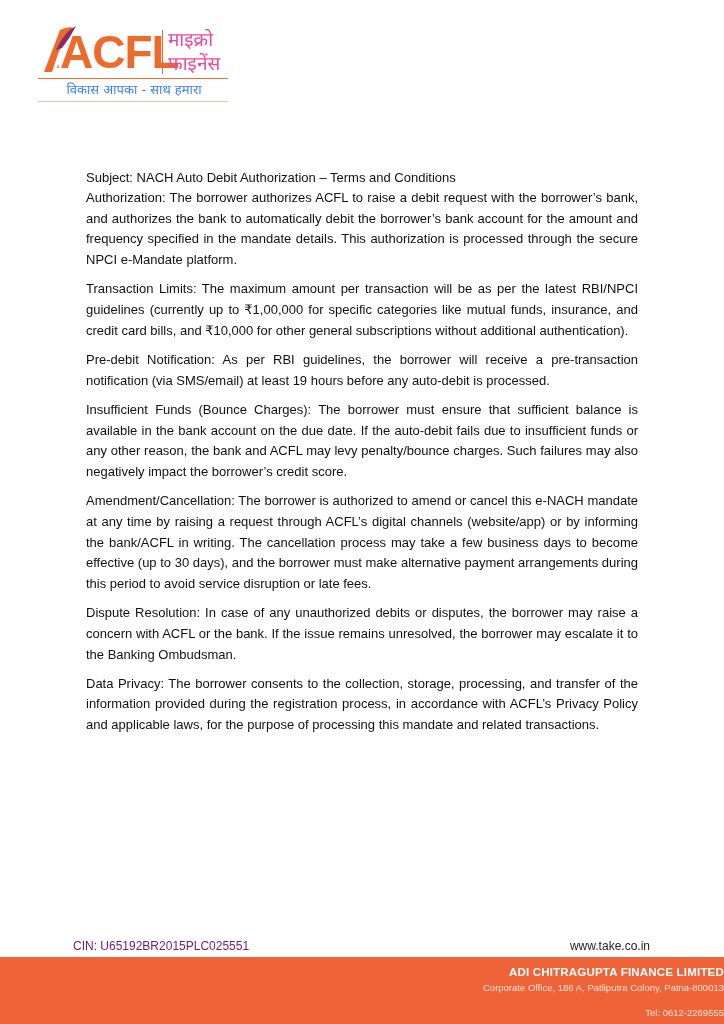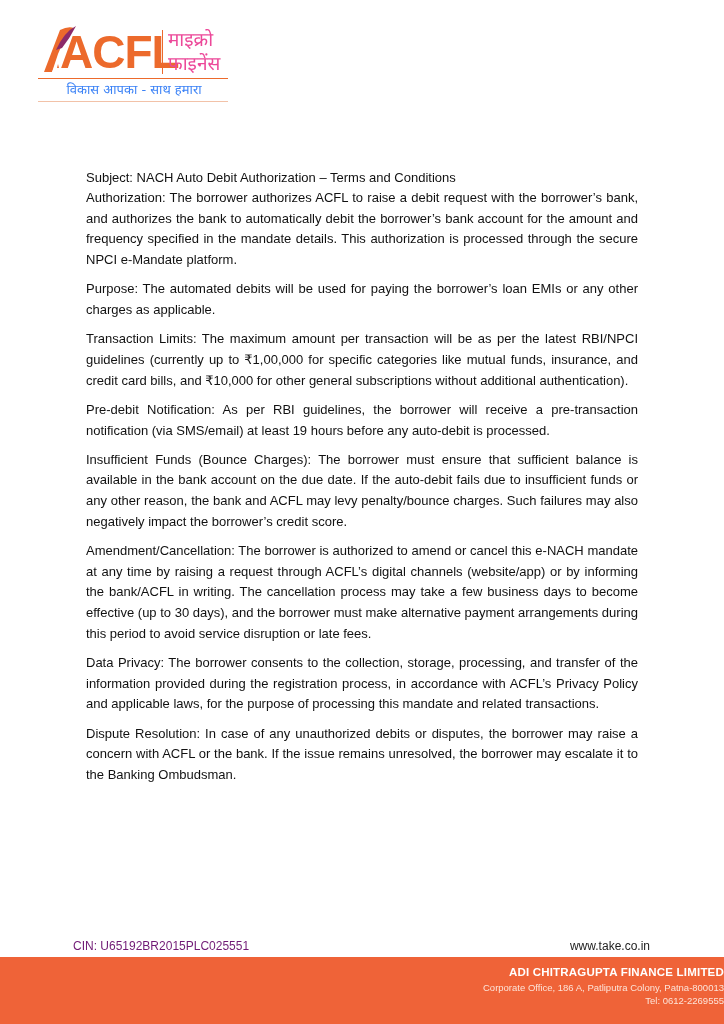--- a/index.html
+++ b/index.html
@@ -62,21 +62,21 @@
     position: absolute; right: 74px; top: 938px; font-size: 12px; line-height: 16px; color: #222;
   }
   .footer-band {
     position: absolute; left: 0; top: 957px; width: 724px; height: 67px;
     background: #ef6338; color: #ffffff; text-align: right;
   }
   .company {
     margin-top: 8px; font-size: 11.5px; font-weight: 700; line-height: 14px; letter-spacing: 0.2px;
   }
   .address, .tel {
-    font-size: 9.5px; line-height: 13px; color: #fde3d8;
+    font-size: 9.5px; line-height: 13px; color: #fde3d8; margin-top: 12px;
   }
   .address { margin-top: 2px; }
 </style>
 </head>
 <body>
 
 <div class="logo">
   <div class="logo-mark">
     <svg width="40" height="52" viewBox="0 0 40 52" style="position:absolute;left:0;top:0">
       <path d="M6 48 L22 6 Q30 2 36 4 Q26 14 20 30 L14 48 Z" fill="#ec6a2c"></path>
@@ -91,27 +91,26 @@
   <div class="logo-hindi-2">फाइनेंस</div>
   <div class="logo-rule"></div>
   <div class="logo-tagline">विकास आपका - साथ हमारा</div>
   <div class="logo-rule-bottom"></div>
 </div>
 
 <div class="subject">Subject: NACH Auto Debit Authorization – Terms and Conditions</div>
 
 <div class="content">
   <p class="para">Authorization: The borrower authorizes ACFL to raise a debit request with the borrower’s bank, and authorizes the bank to automatically debit the borrower’s bank account for the amount and frequency specified in the mandate details. This authorization is processed through the secure NPCI e-Mandate platform.</p>
-  <p class="para">Purpose: The automated debits will be used for paying the borrower’s loan EMIs or any other charges as applicable.</p>
   <p class="para">Transaction Limits: The maximum amount per transaction will be as per the latest RBI/NPCI guidelines (currently up to ₹1,00,000 for specific categories like mutual funds, insurance, and credit card bills, and ₹10,000 for other general subscriptions without additional authentication).</p>
   <p class="para">Pre-debit Notification: As per RBI guidelines, the borrower will receive a pre-transaction notification (via SMS/email) at least 19 hours before any auto-debit is processed.</p>
   <p class="para">Insufficient Funds (Bounce Charges): The borrower must ensure that sufficient balance is available in the bank account on the due date. If the auto-debit fails due to insufficient funds or any other reason, the bank and ACFL may levy penalty/bounce charges. Such failures may also negatively impact the borrower’s credit score.</p>
   <p class="para">Amendment/Cancellation: The borrower is authorized to amend or cancel this e-NACH mandate at any time by raising a request through ACFL’s digital channels (website/app) or by informing the bank/ACFL in writing. The cancellation process may take a few business days to become effective (up to 30 days), and the borrower must make alternative payment arrangements during this period to avoid service disruption or late fees.</p>
+  <p class="para">Dispute Resolution: In case of any unauthorized debits or disputes, the borrower may raise a concern with ACFL or the bank. If the issue remains unresolved, the borrower may escalate it to the Banking Ombudsman.</p>
   <p class="para">Data Privacy: The borrower consents to the collection, storage, processing, and transfer of the information provided during the registration process, in accordance with ACFL’s Privacy Policy and applicable laws, for the purpose of processing this mandate and related transactions.</p>
-  <p class="para">Dispute Resolution: In case of any unauthorized debits or disputes, the borrower may raise a concern with ACFL or the bank. If the issue remains unresolved, the borrower may escalate it to the Banking Ombudsman.</p>
 </div>
 
 <div class="cin">CIN: U65192BR2015PLC025551</div>
 <div class="website">www.take.co.in</div>
 <div class="footer-band">
   <div class="company">ADI CHITRAGUPTA FINANCE LIMITED</div>
   <div class="address">Corporate Office, 186 A, Patliputra Colony, Patna-800013</div>
   <div class="tel">Tel: 0612-2269555</div>
 </div>
 

